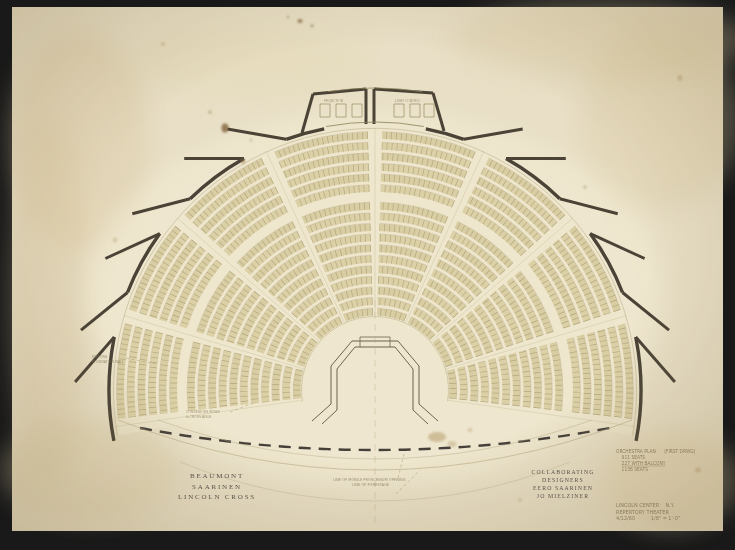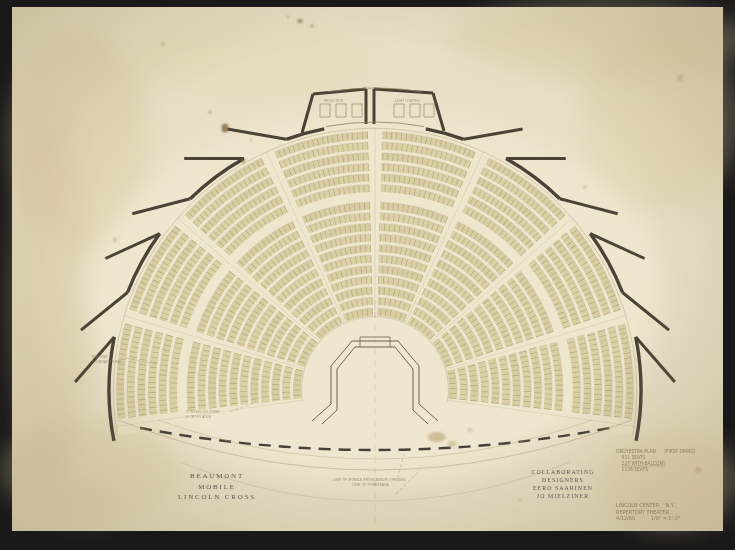--- a/index.html
+++ b/index.html
@@ -540,21 +540,21 @@
         <ellipse cx="698" cy="470" rx="3" ry="2.5" fill="#97783f" opacity="0.3" filter="url(#blr)"></ellipse>
         <ellipse cx="520" cy="500" rx="2" ry="1.6" fill="#97783f" opacity="0.3" filter="url(#blr)"></ellipse>
         <ellipse cx="115" cy="240" rx="2" ry="2.4" fill="#97783f" opacity="0.3" filter="url(#blr)"></ellipse>
       </g>
 
     <rect x="12" y="7" width="711" height="524" fill="url(#vig)"></rect>
   </svg>
 
   <div class="txt printed" id="titleblock">
     <div>BEAUMONT</div>
-    <div>MOBILE</div>
+    <div>SAARINEN</div>
     <div>LINCOLN CROSS</div>
   </div>
 
   <div class="txt printed" id="credits">
     <div>COLLABORATING</div>
     <div>DESIGNERS</div>
     <div>EERO SAARINEN</div>
     <div>JO MIELZINER</div>
   </div>
 

